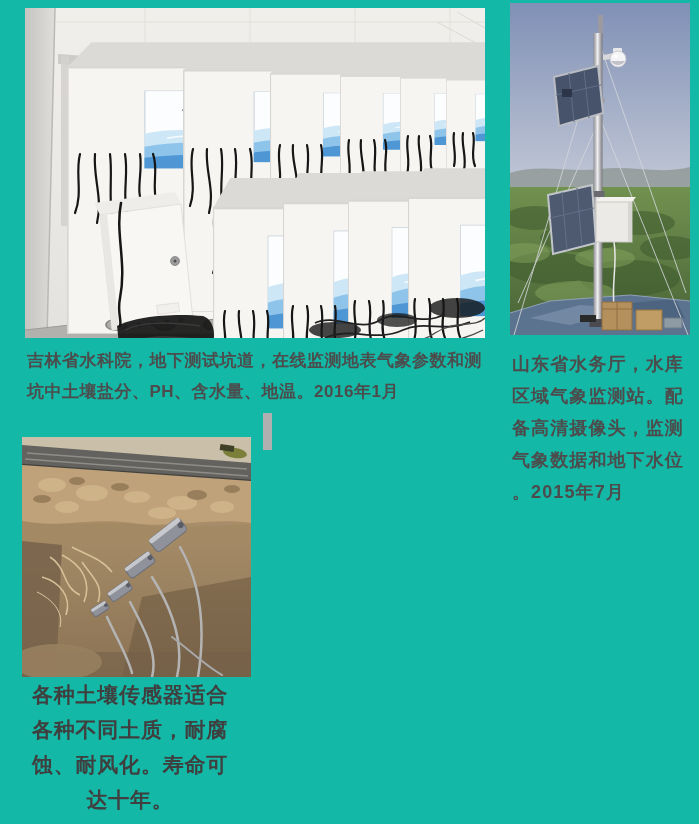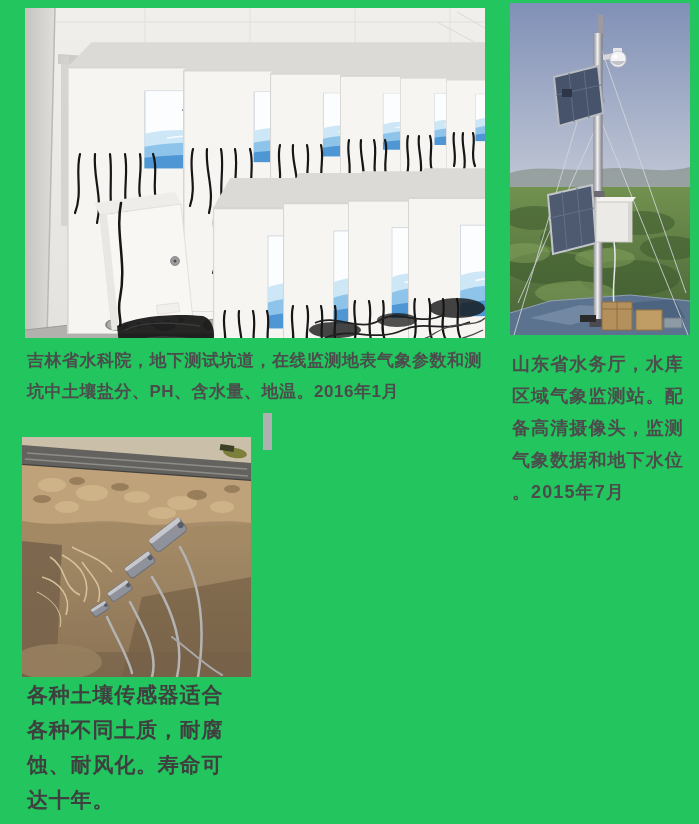--- a/index.html
+++ b/index.html
@@ -1,22 +1,22 @@
 <!DOCTYPE html>
 <html><head>
 <meta charset="utf-8">
 <style>
   html,body{margin:0;padding:0;background:#ffffff;}
-  .page{position:relative;width:699px;height:824px;background:#22c55e;overflow:hidden;
+  .page{position:relative;width:699px;height:824px;background:#14b8a6;overflow:hidden;
         font-family:"Liberation Sans",sans-serif;}
   .photo{position:absolute;display:block;}
   .cap{position:absolute;font-weight:700;color:#4c4c4c;word-break:break-all;line-break:anywhere;}
   .cap-lab{left:27px;top:345px;width:468px;font-size:17px;line-height:31px;letter-spacing:.5px;}
   .cap-station{left:512px;top:348px;width:184px;font-size:18px;line-height:32px;letter-spacing:1.1px;}
-  .cap-pit{left:27px;top:677px;width:206px;font-size:21px;line-height:35px;letter-spacing:.8px;color:#3f3f3f;}
+  .cap-pit{left:27px;top:677px;width:206px;font-size:21px;line-height:35px;letter-spacing:.8px;color:#3f3f3f;text-align:center;}
   .cursor-bar{position:absolute;left:263px;top:413px;width:9px;height:37px;background:#b0b0b0;}
 </style>
 </head>
 <body>
 
 <div class="page">
 
   <svg class="photo" style="left:25px;top:8px" width="460" height="330" viewBox="0 0 460 330" role="img">
     <defs>
       <linearGradient id="gw" x1="0" y1="0" x2="0" y2="1">

